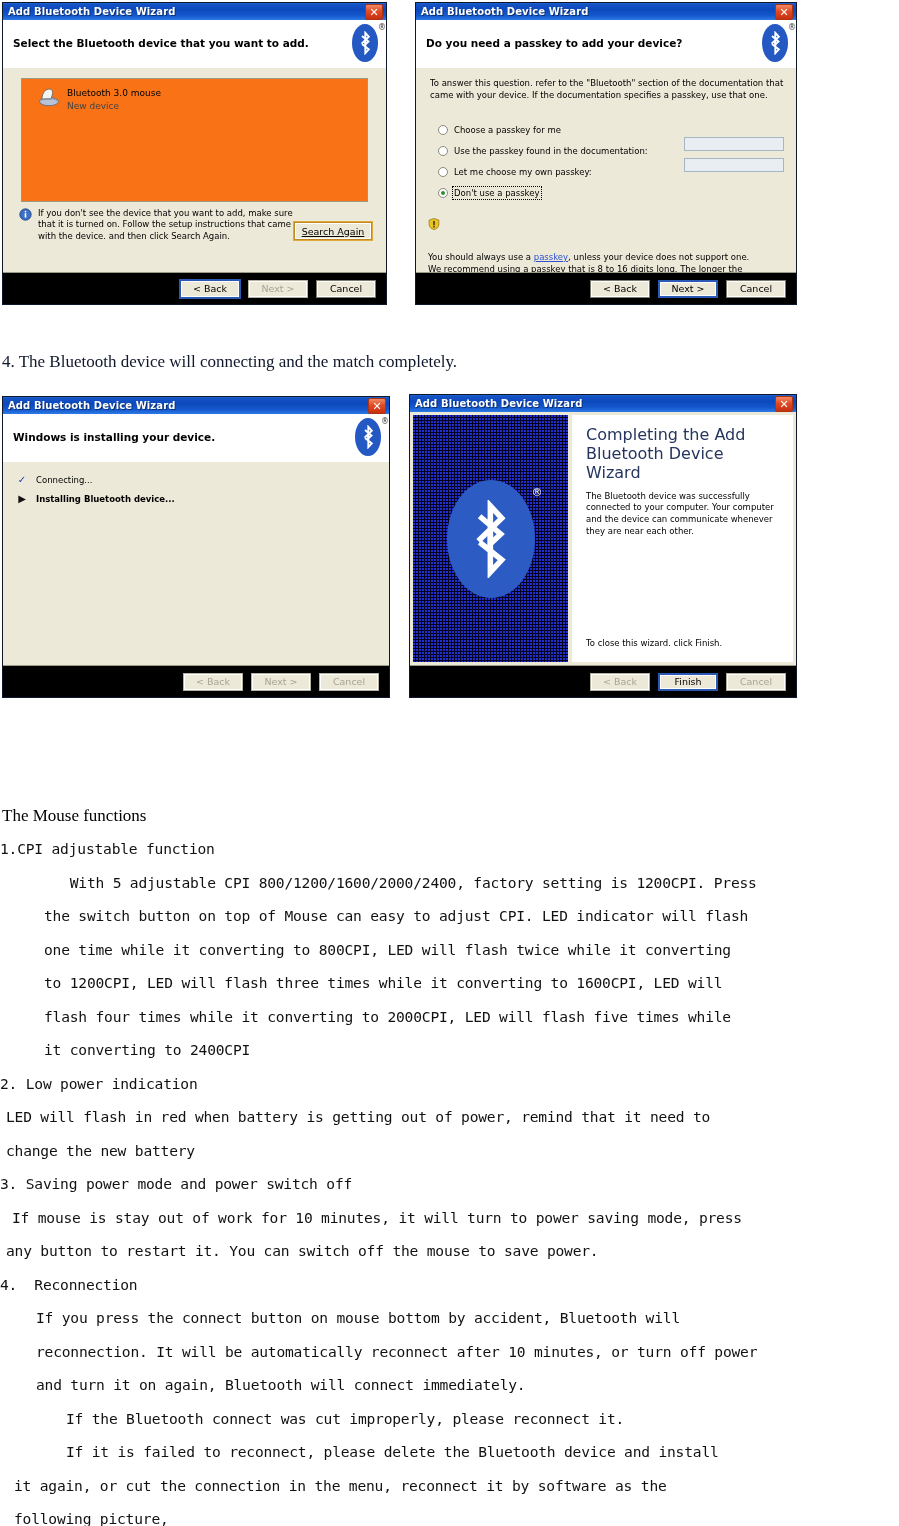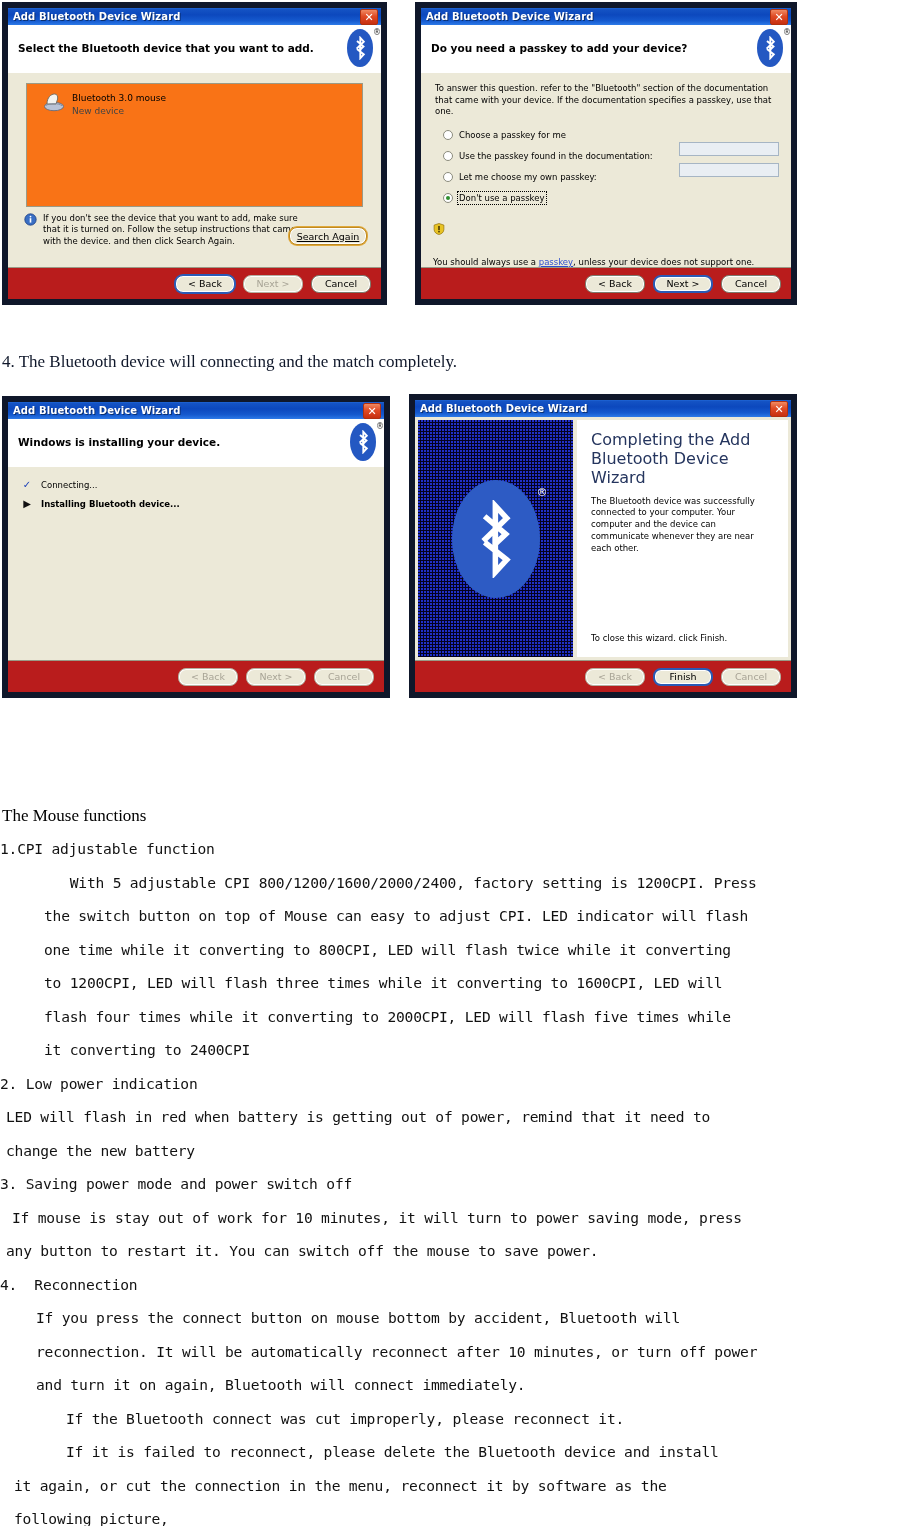--- a/index.html
+++ b/index.html
@@ -4,21 +4,21 @@
 <style>
   html,body{margin:0;padding:0;}
   body{
     width:899px;height:1526px;background:#ffffff;
     font-family:"Liberation Serif", serif;
     overflow:hidden;position:relative;
   }
   
   .wiz{
     position:absolute;
-    border:6px solid #0f172a;
+    border:1px solid #0f172a;
     background:#ece9d8;
     font-family:"DejaVu Sans", sans-serif;
     box-sizing:border-box;
     overflow:hidden;
   }
   .wiz-title{
     height:17px;
     background:linear-gradient(180deg,#1f66d6 0%,#1453c4 8%,#0c48bd 40%,#1559ce 75%,#2d7ae8 100%);
     display:flex;align-items:center;
     padding:0 2px 0 5px;
@@ -63,28 +63,28 @@
     position:absolute;right:-8px;top:-1px;
     font-size:8px;color:#333;font-family:"DejaVu Sans", sans-serif;
   }
   .wiz-body{
     background:#ece9d8;
     position:relative;
   }
   .wiz-foot{
     position:absolute;left:0;right:0;bottom:0;
     height:32px;border-top:1px solid #9a9a86;
-    background:#b91c1c;
+    background:#000000;
     display:flex;align-items:center;justify-content:flex-end;
     gap:8px;padding-right:10px;box-sizing:border-box;
   }
   .xpbtn{
     min-width:60px;height:18px;
     background:#ece9d8;
-    border:1px solid #7b7b6d;border-radius:8px;
+    border:1px solid #7b7b6d;border-radius:0;
     font-size:9.5px;color:#000;
     display:flex;align-items:center;justify-content:center;
     font-family:"DejaVu Sans", sans-serif;
     box-shadow:inset 0 0 0 1px #fff;
     box-sizing:border-box;
   }
   .xpbtn.disabled{color:#a8a496;border-color:#b4b0a0;}
   .xpbtn.focus{border:1px solid #2a5ab5;box-shadow:inset 0 0 0 1px #fff, 0 0 0 1px #2a5ab5;}
   .xpbtn.default{border:2px solid #2a5ab5;}
   .xpbtn.gold{border:1px solid #c08a20;box-shadow:inset 0 0 0 1px #fff, 0 0 0 1px #e0a93b;}

